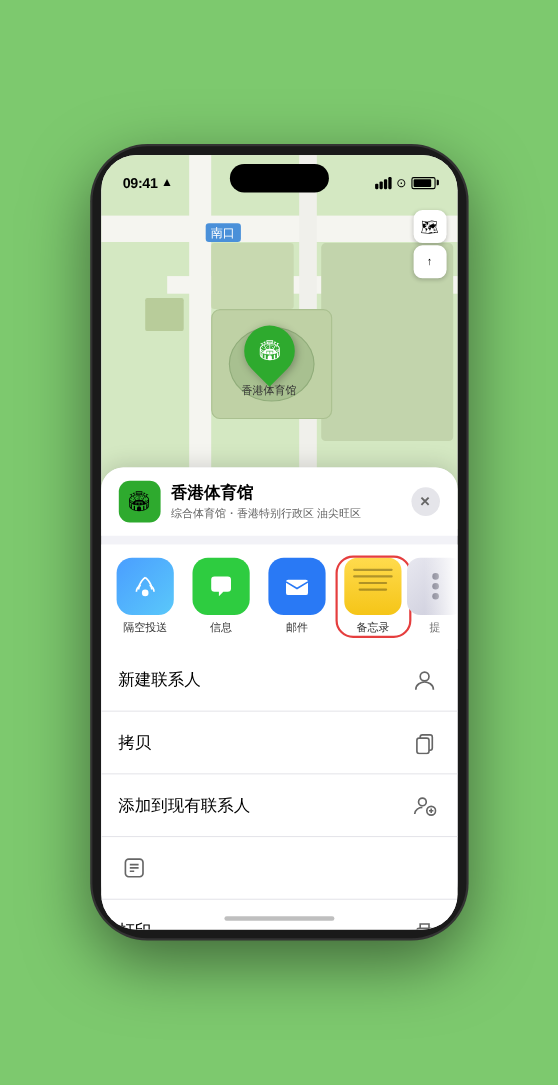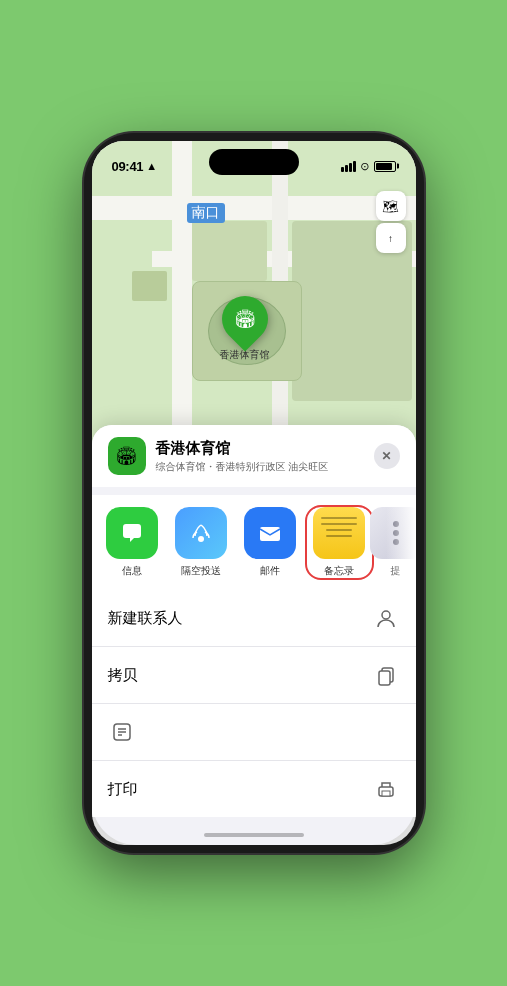--- a/index.html
+++ b/index.html
@@ -202,21 +202,21 @@
       border: 1px solid #90ac7a;
     }
 
     
     .south-label {
       position: absolute;
       top: 62px;
       left: 95px;
       background: #4a90d9;
       color: white;
-      font-size: 14px;
+      font-size: 11px;
       padding: 1px 5px;
       border-radius: 3px;
       font-weight: 500;
     }
 
     
     .map-controls {
       position: absolute;
       top: 50px;
       right: 10px;
@@ -505,37 +505,37 @@
         <div class="venue-info">
           <div class="venue-name">香港体育馆</div>
           <div class="venue-desc">综合体育馆・香港特别行政区 油尖旺区</div>
         </div>
         <div class="close-btn">✕</div>
       </div>
 
       <div class="share-row" style="position:relative;">
 
         <div class="share-item">
-          <div class="share-icon-wrap share-icon-message">
-            <svg width="28" height="28" viewBox="0 0 28 28">
-              <path d="M5 8 Q5 5 8 5 L20 5 Q23 5 23 8 L23 16 Q23 19 20 19 L16 19 L12 23 L12 19 L8 19 Q5 19 5 16 Z" fill="white"></path>
-            </svg>
-          </div>
-          <span class="share-label">信息</span>
-        </div>
-
-        <div class="share-item">
           <div class="share-icon-wrap share-icon-airdrop">
             <svg width="28" height="28" viewBox="0 0 28 28" fill="none">
               <path d="M14 6 C14 6 8 10 8 17 M14 6 C14 6 20 10 20 17" stroke="white" stroke-width="1.5" fill="none"></path>
               <path d="M10 13 C10 13 6 15 6 19 M18 13 C18 13 22 15 22 19" stroke="white" stroke-width="1.5" fill="none"></path>
               <circle cx="14" cy="20" r="3" fill="white"></circle>
             </svg>
           </div>
           <span class="share-label">隔空投送</span>
+        </div>
+
+        <div class="share-item">
+          <div class="share-icon-wrap share-icon-message">
+            <svg width="28" height="28" viewBox="0 0 28 28">
+              <path d="M5 8 Q5 5 8 5 L20 5 Q23 5 23 8 L23 16 Q23 19 20 19 L16 19 L12 23 L12 19 L8 19 Q5 19 5 16 Z" fill="white"></path>
+            </svg>
+          </div>
+          <span class="share-label">信息</span>
         </div>
 
         <div class="share-item">
           <div class="share-icon-wrap share-icon-mail">
             <svg width="28" height="28" viewBox="0 0 28 28">
               <rect x="4" y="8" width="20" height="14" rx="2" fill="white"></rect>
               <path d="M4 10 L14 16 L24 10" stroke="#2979f5" stroke-width="1.5" fill="none"></path>
             </svg>
           </div>
           <span class="share-label">邮件</span>
@@ -578,20 +578,31 @@
         <div class="action-item">
           <span class="action-label">拷贝</span>
           <div class="action-icon">
             <svg width="22" height="22" viewBox="0 0 22 22" fill="none">
               <rect x="7" y="4" width="11" height="14" rx="2" stroke="#666" stroke-width="1.5" fill="none"></rect>
               <rect x="4" y="7" width="11" height="14" rx="2" stroke="#666" stroke-width="1.5" fill="white"></rect>
             </svg>
           </div>
         </div>
 
+        <div class="action-item">
+          <span class="action-label">添加到现有联系人</span>
+          <div class="action-icon">
+            <svg width="22" height="22" viewBox="0 0 22 22" fill="none">
+              <circle cx="9" cy="8" r="3.5" stroke="#666" stroke-width="1.5" fill="none"></circle>
+              <path d="M2 19 C2 15 6 13 9 13" stroke="#666" stroke-width="1.5" fill="none"></path>
+              <circle cx="17" cy="16" r="4" stroke="#666" stroke-width="1.5" fill="white"></circle>
+              <path d="M17 14 L17 18 M15 16 L19 16" stroke="#666" stroke-width="1.5"></path>
+            </svg>
+          </div>
+        </div>
 
         <div class="action-item">
           <div class="action-icon">
             <svg width="22" height="22" viewBox="0 0 22 22" fill="none">
               <rect x="3" y="3" width="16" height="16" rx="3" stroke="#666" stroke-width="1.5" fill="none"></rect>
               <path d="M7 8 L15 8 M7 11 L15 11 M7 14 L11 14" stroke="#666" stroke-width="1.5"></path>
             </svg>
           </div>
         </div>
 

